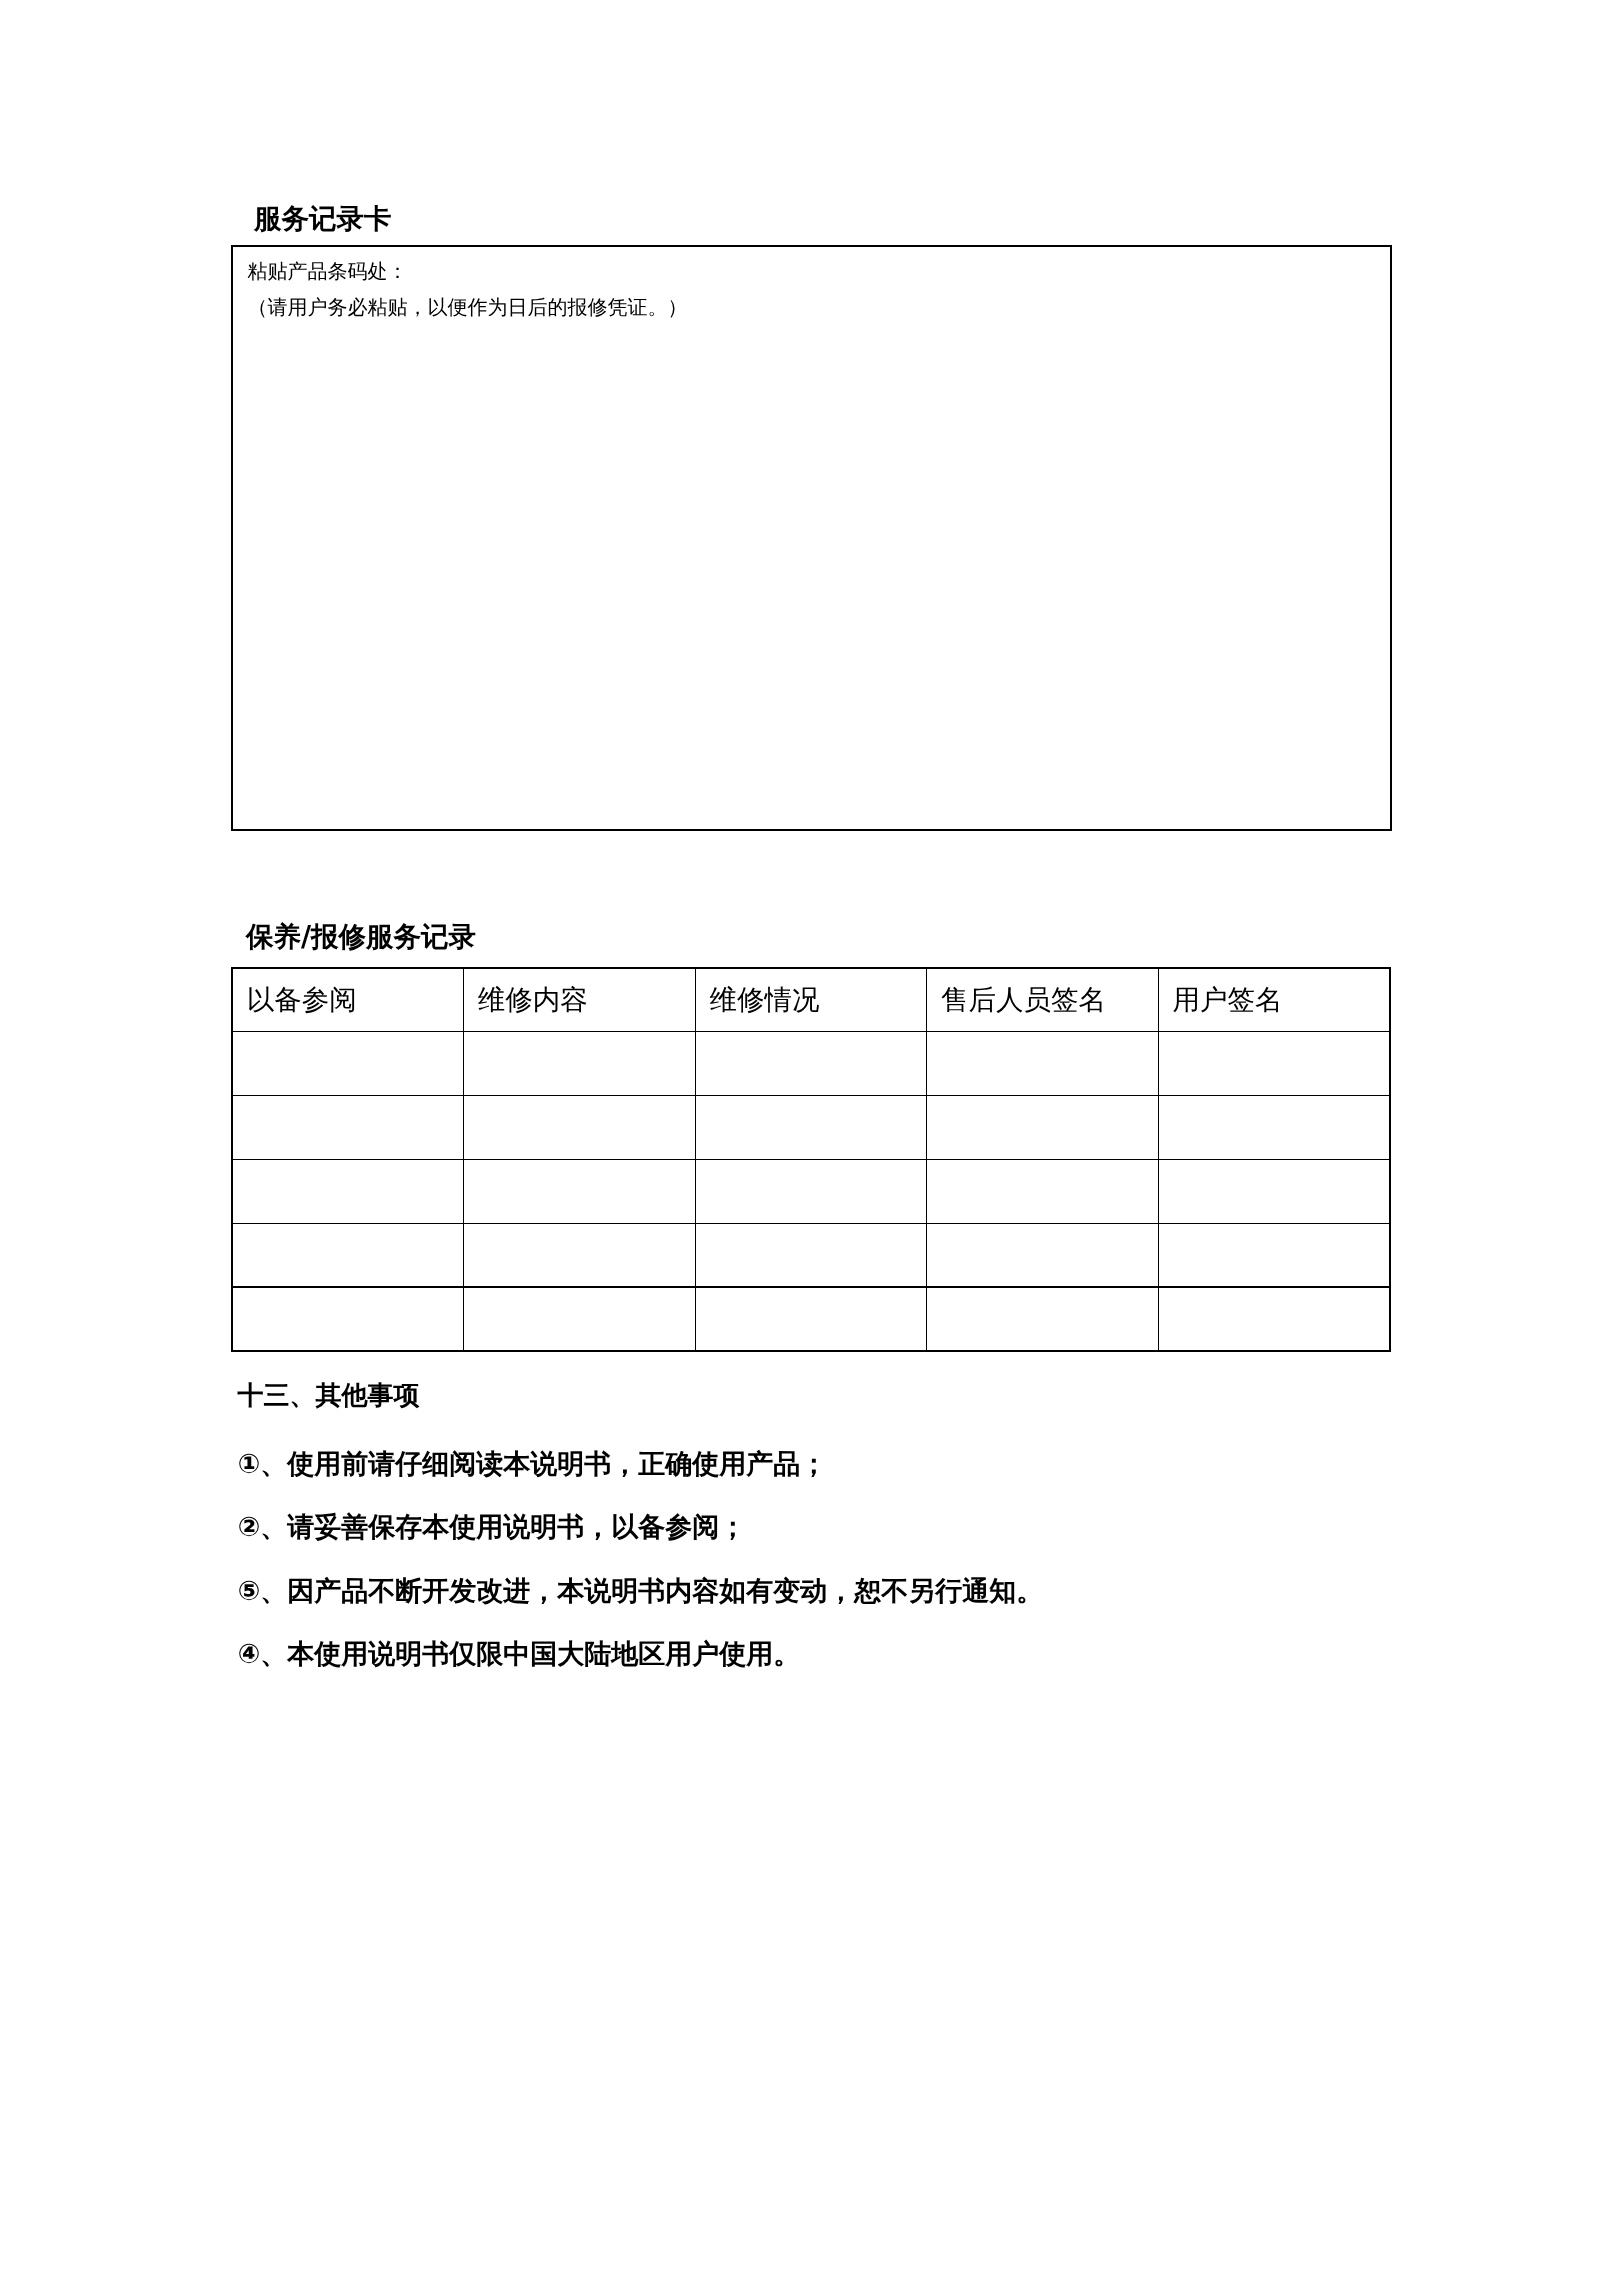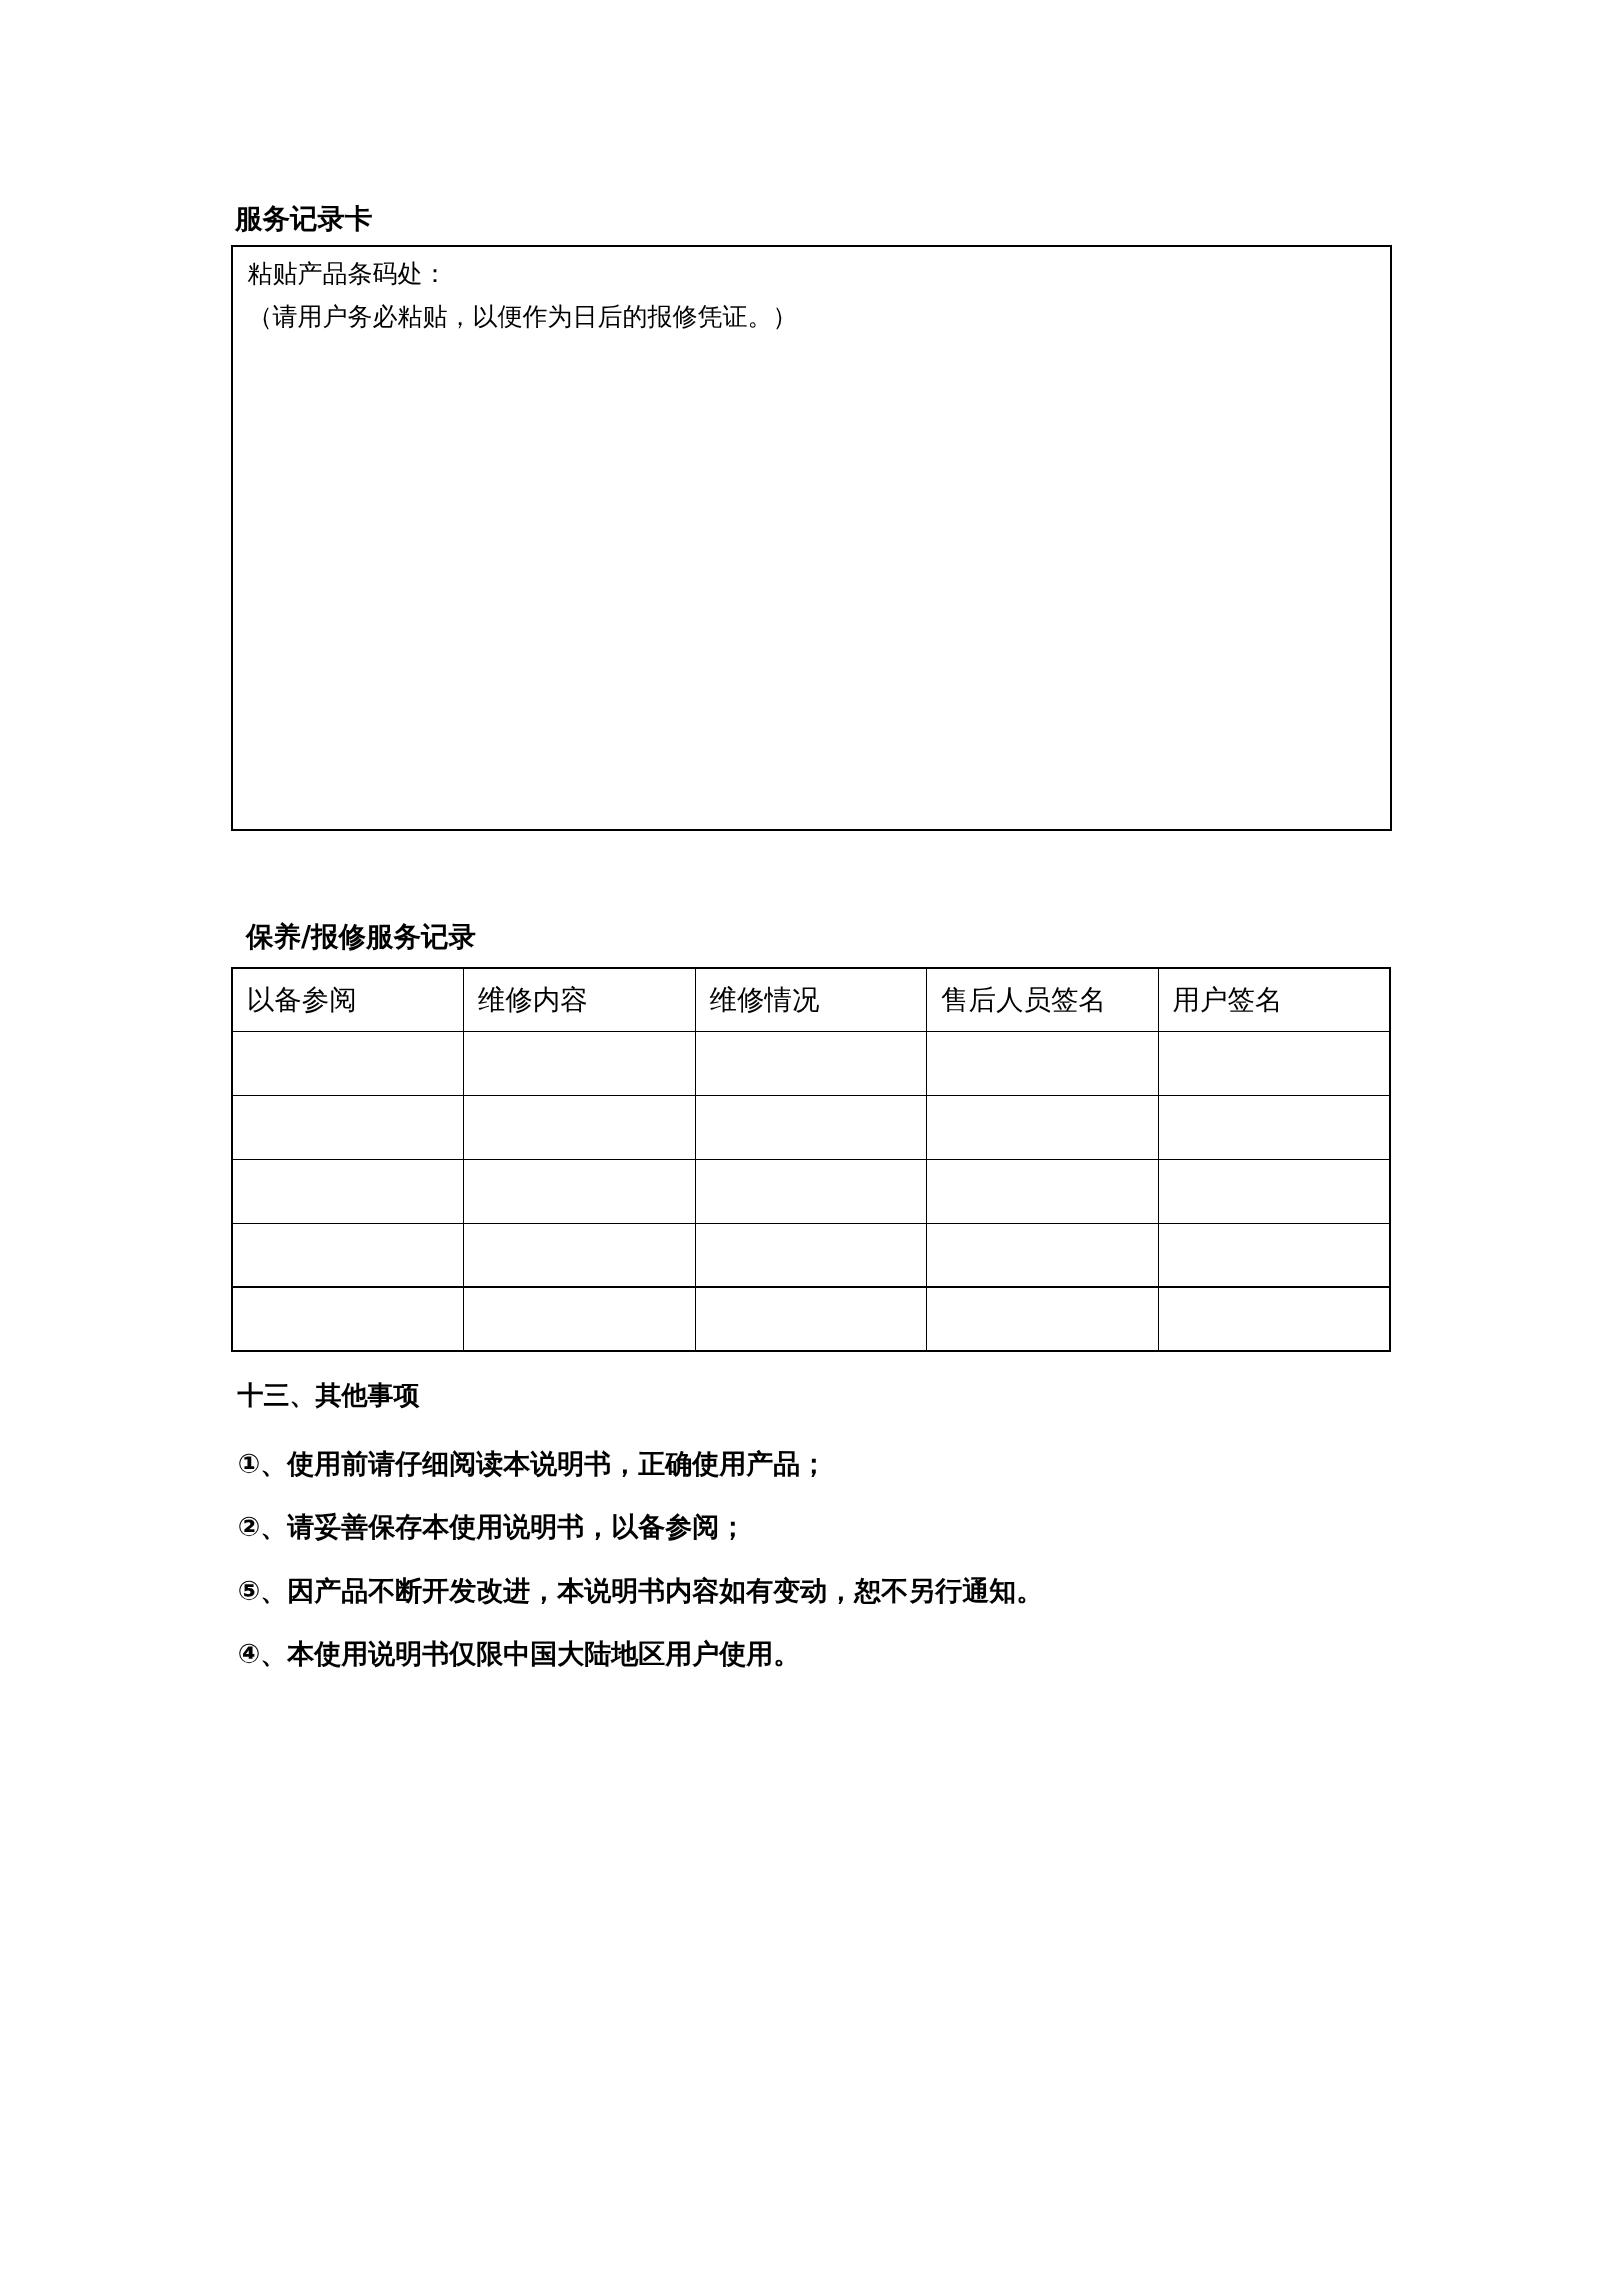--- a/index.html
+++ b/index.html
@@ -15,31 +15,31 @@
     width: 1623px;
     height: 2295px;
     padding: 203px 231px 0 231px;
   }
   .h-small {
     font-size: 27.5px;
     font-weight: 700;
     line-height: 1.15;
   }
   .service-card-heading {
-    margin-left: 4px;
+    margin-left: 23px;
     margin-bottom: 10.5px;
   }
   .barcode-box {
     border: 2px solid #000000;
     width: 1161px;
     height: 586px;
     padding: 10.5px 19.6px 0 14.4px;
   }
   .box-line {
-    font-size: 25px;
+    font-size: 20px;
     line-height: 1.3;
     font-weight: 400;
   }
   .box-line.note {
     margin-top: 10.5px;
   }
   .record-heading {
     margin-top: 90px;
     margin-left: 15px;
   }

